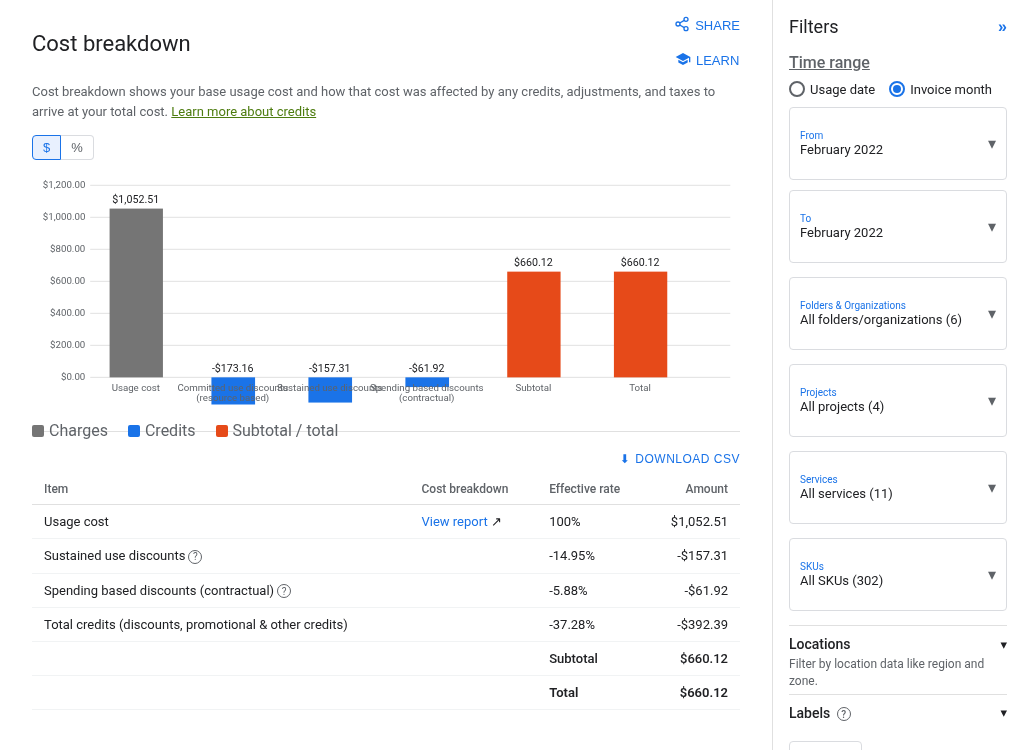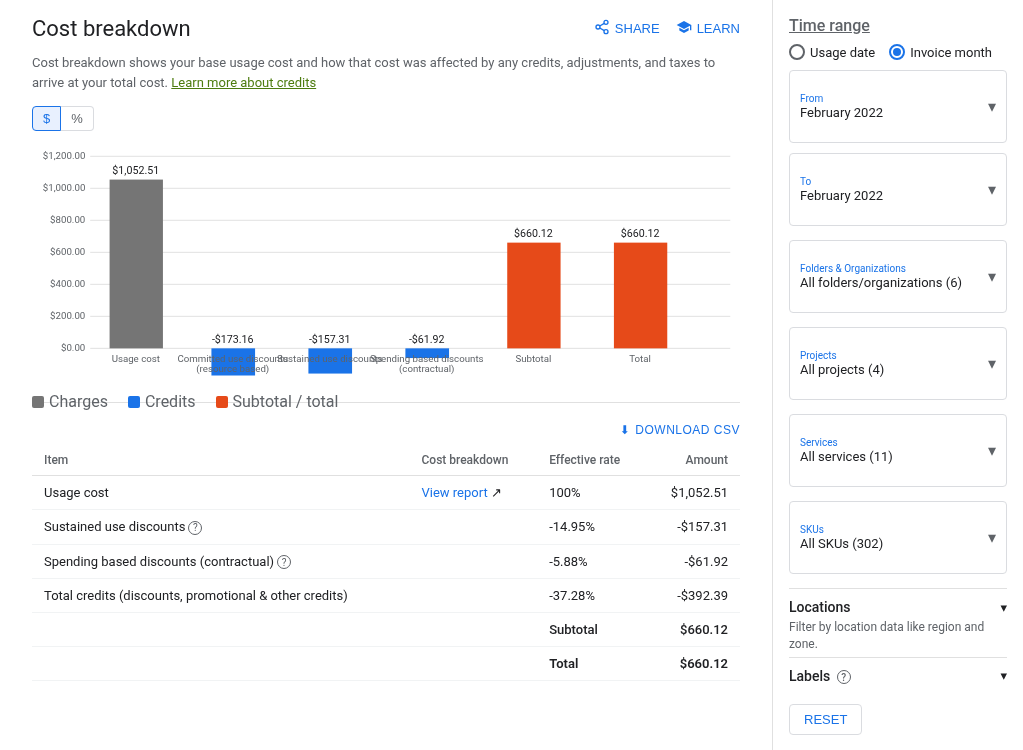--- a/index.html
+++ b/index.html
@@ -2,21 +2,21 @@
 <html><head>
   <meta charset="utf-8">
   <style>
     * { box-sizing: border-box; margin: 0; padding: 0; }
     body { font-family: 'Google Sans', Roboto, Arial, sans-serif; font-size: 13px; color: #202124; background: #fff; display: flex; height: 750px; overflow: hidden; }
 
     
     .main { flex: 1; padding: 16px 32px; overflow-y: auto; border-right: 1px solid #e0e0e0; }
     .page-header { display: flex; align-items: center; justify-content: space-between; margin-bottom: 12px; }
     .page-title { font-size: 22px; font-weight: 400; color: #202124; }
-    .header-actions { display: flex; gap: 16px; align-items: center; }
+    .header-actions { display: flex; gap: 16px; align-items: center; flex-direction: column; }
     .share-btn, .learn-btn { display: flex; align-items: center; gap: 5px; color: #1a73e8; font-size: 13px; font-weight: 500; cursor: pointer; text-decoration: none; border: none; background: none; }
 
     .description { font-size: 13px; color: #5f6368; margin-bottom: 14px; line-height: 1.5; }
     .description a { color: #4d7c0f; }
 
     
     .toggle-group { display: flex; margin-bottom: 12px; }
     .toggle-btn { padding: 4px 10px; border: 1px solid #dadce0; background: #fff; cursor: pointer; font-size: 13px; color: #5f6368; }
     .toggle-btn:first-child { border-radius: 4px 0 0 4px; }
     .toggle-btn:last-child { border-radius: 0 4px 4px 0; border-left: none; }
@@ -228,20 +228,24 @@
           <td></td>
           <td>Total</td>
           <td>$660.12</td>
         </tr>
       </tbody>
     </table>
   </div>
 </div>
 
 <div class="sidebar">
+  <div class="sidebar-header">
+    <h2 class="sidebar-title">Filters</h2>
+    <button class="collapse-btn">»</button>
+  </div>
 
   <div class="filter-section">
     <div class="filter-label">Time range</div>
     <div class="radio-group">
       <label class="radio-item">
         <div class="radio-circle"></div>
         <span>Usage date</span>
       </label>
       <label class="radio-item">
         <div class="radio-circle selected"></div>

